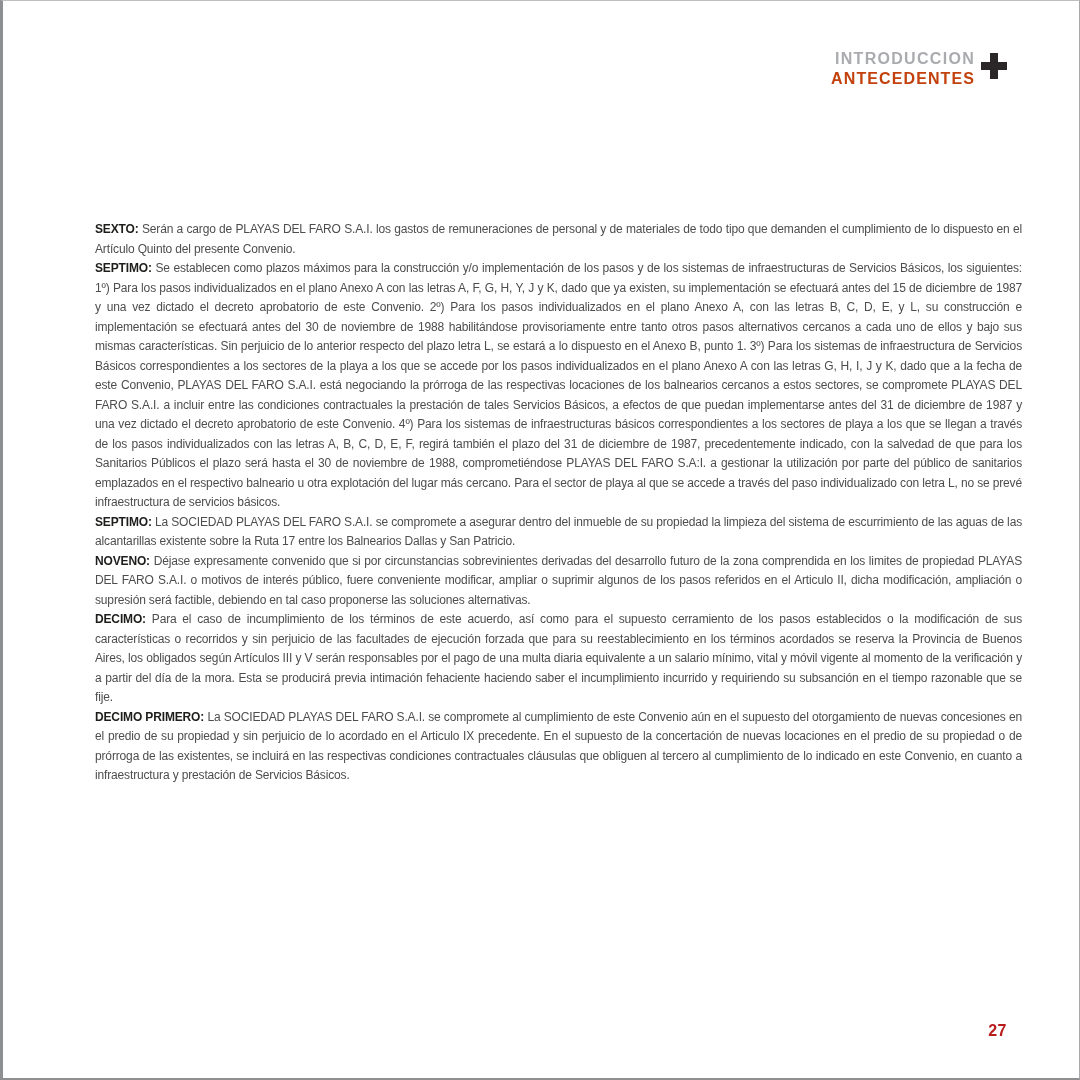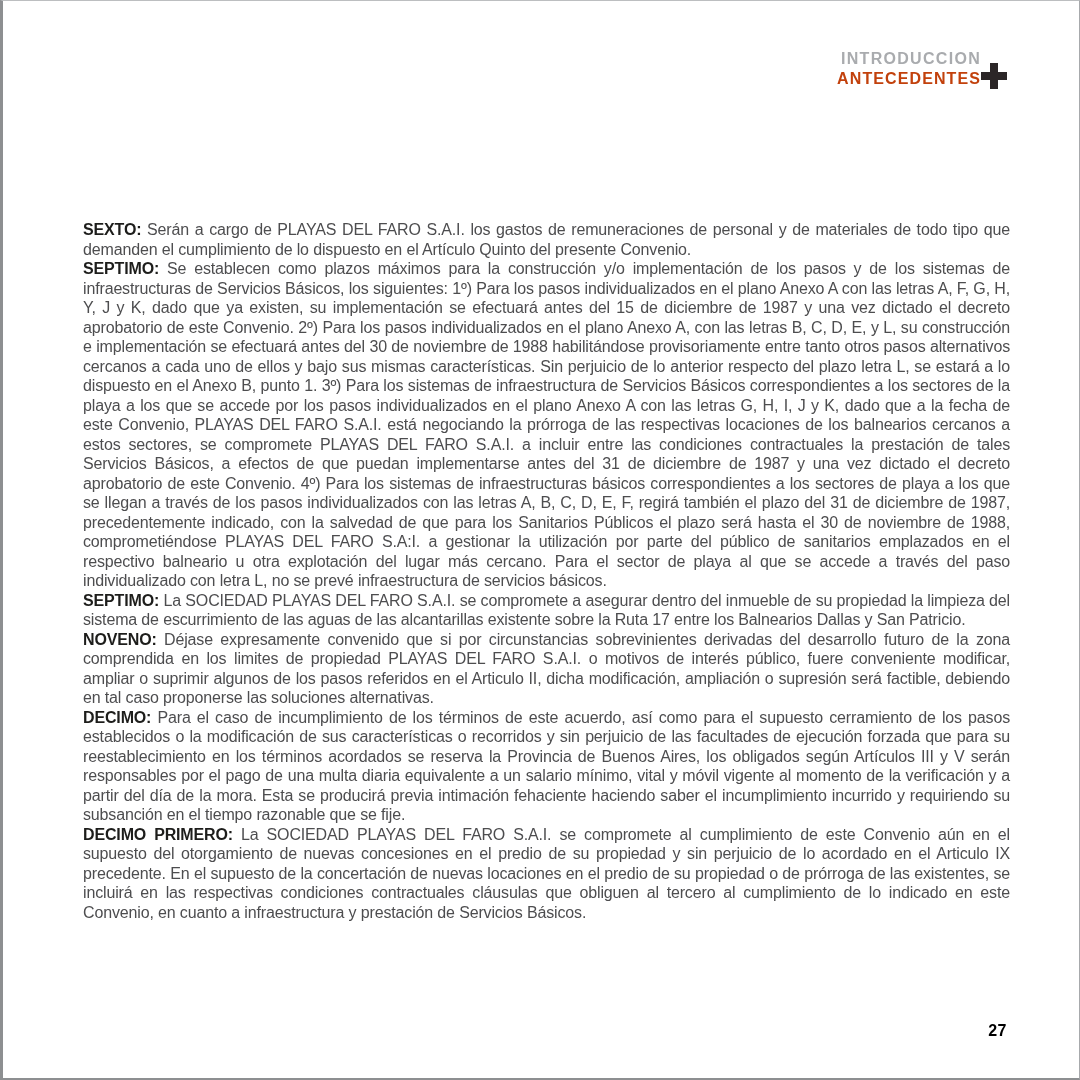--- a/index.html
+++ b/index.html
@@ -18,21 +18,22 @@
     border-right: 1px solid #a7a9ac;
     border-bottom: 2px solid #8d8f91;
     overflow: hidden;
     font-family: "Liberation Sans", "DejaVu Sans", sans-serif;
   }
   .header {
     position: absolute;
     top: 48px;
     right: 72px;
     display: flex;
-    align-items: flex-end;
+    align-items: flex-start;
+    gap: 6px;
   }
   .header-text {
     display: flex;
     flex-direction: column;
     align-items: flex-end;
     text-align: right;
   }
   .header-chapter {
     color: #a9abae;
     font-size: 16px;
@@ -60,40 +61,40 @@
   }
   .plus-icon::before {
     left: 0; top: 9px; width: 26px; height: 8px;
   }
   .plus-icon::after {
     left: 9px; top: 0; width: 8px; height: 26px;
   }
   .content {
     position: absolute;
     top: 219px;
-    left: 80px;
+    left: 92px;
     width: 927px;
     color: #4d4d4f;
-    font-size: 16px;
+    font-size: 12px;
     line-height: 19.5px;
     letter-spacing: -0.15px;
   }
   .content p {
     margin: 0;
     text-align: justify;
   }
   .clause-label {
     font-weight: bold;
     color: #1d1d1b;
   }
   .page-number {
     position: absolute;
     right: 72px;
     bottom: 38px;
-    color: #000000;
+    color: #b91c1c;
     font-size: 16px;
     font-weight: bold;
     letter-spacing: 0.5px;
   }
 </style>
 </head>
 <body>
 
 <div class="page">
 

